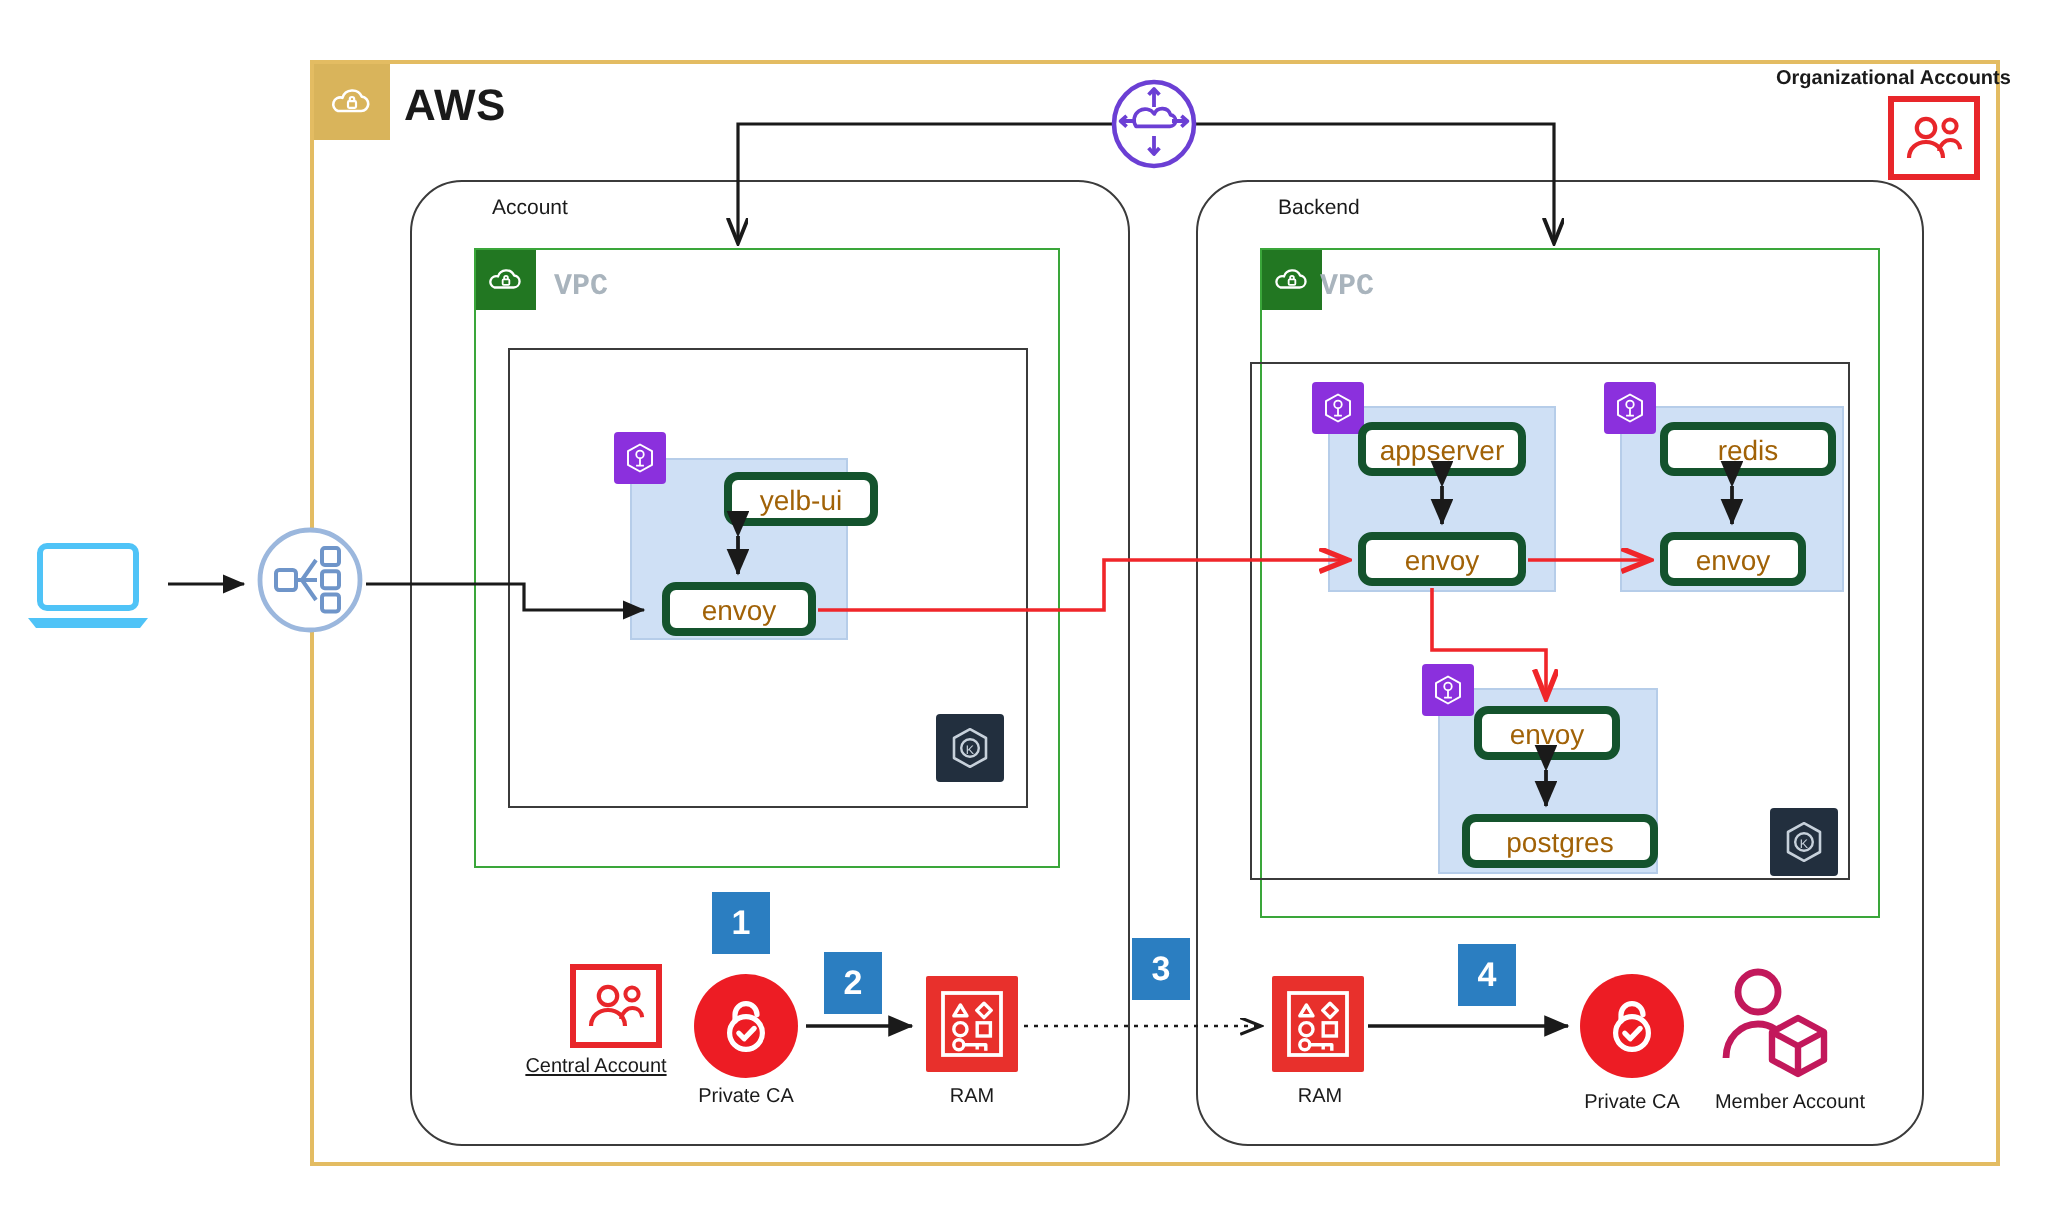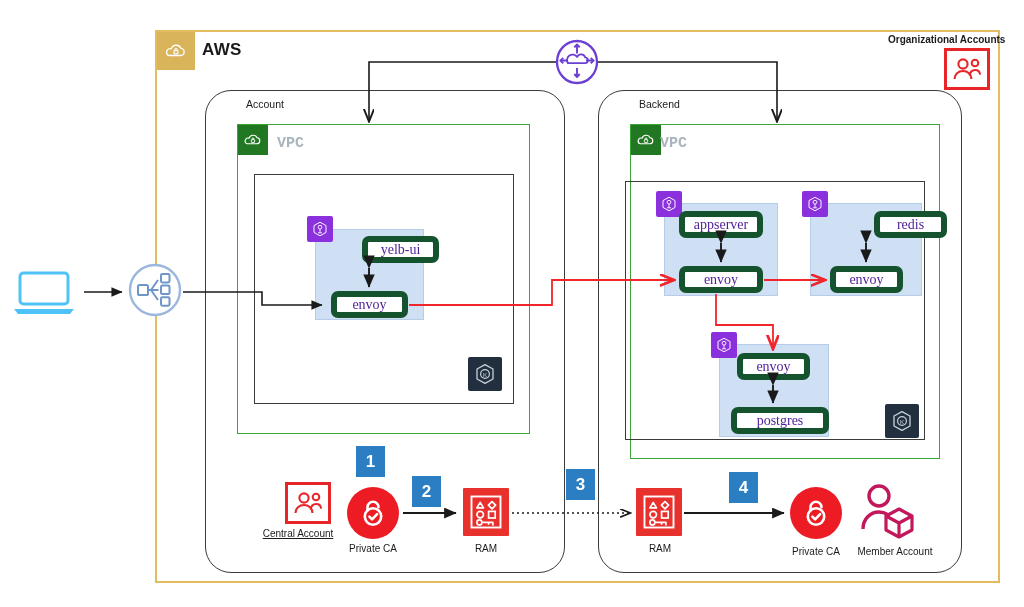--- a/index.html
+++ b/index.html
@@ -2,21 +2,21 @@
 <html><head>
 <meta charset="utf-8">
 <style>
   html,body{margin:0;padding:0;background:#ffffff;}
   body{width:1024px;height:607px;position:relative;overflow:hidden;
        font-family:"Liberation Sans","DejaVu Sans",sans-serif;color:#1a1a1a;}
   .abs{position:absolute;}
   
   #aws-boundary{left:155px;top:30px;width:845px;height:553px;border:2px solid #e3bc62;box-sizing:border-box;}
   #aws-badge{left:157px;top:32px;width:38px;height:38px;background:#d9b45b;display:flex;align-items:center;justify-content:center;}
-  #aws-label{left:202px;top:40px;font-size:17px;font-weight:bold;letter-spacing:.3px;}
+  #aws-label{left:202px;top:40px;font-size:22px;font-weight:bold;letter-spacing:.3px;}
   #org-accounts-label{left:888px;top:34px;font-size:10px;color:#1a1a1a;white-space:nowrap;font-weight:bold;}
   #org-accounts-icon{left:944px;top:48px;width:46px;height:42px;border:3px solid #e8262a;box-sizing:border-box;
         display:flex;align-items:center;justify-content:center;background:#fff;}
   .account-box{border:1.7px solid #3b3b3b;border-radius:26px;box-sizing:border-box;background:transparent;}
   #frontend-account{left:205px;top:90px;width:360px;height:483px;}
   #backend-account{left:598px;top:90px;width:364px;height:483px;}
   .account-title{font-size:10.5px;color:#1a1a1a;}
   #frontend-title{left:246px;top:98px;}
   #backend-title{left:639px;top:98px;}
   .vpc-box{border:1.7px solid #3aa63a;box-sizing:border-box;background:transparent;}
@@ -38,27 +38,27 @@
   .pod{background:#cfe0f5;border:1px solid #b6cde9;box-sizing:border-box;}
   #pod-yelb{left:315px;top:229px;width:109px;height:91px;}
   #pod-appserver{left:664px;top:203px;width:114px;height:93px;}
   #pod-redis{left:810px;top:203px;width:112px;height:93px;}
   #pod-postgres{left:719px;top:344px;width:110px;height:93px;}
   .mesh-badge{width:26px;height:26px;background:#8b30dd;display:flex;align-items:center;justify-content:center;border-radius:2px;}
   #mesh-yelb{left:307px;top:216px;}
   #mesh-appserver{left:656px;top:191px;}
   #mesh-redis{left:802px;top:191px;}
   #mesh-postgres{left:711px;top:332px;}
-  .node{background:#ffffff;border:6px solid #14532d;border-radius:7px;box-sizing:border-box;
-        display:flex;align-items:center;justify-content:center;font-size:14px;color:#4c1d95;white-space:nowrap;font-family:Liberation Serif, serif;}
+  .node{background:#ffffff;border:4px solid #14532d;border-radius:7px;box-sizing:border-box;
+        display:flex;align-items:center;justify-content:center;font-size:14px;color:#a16207;white-space:nowrap;}
   #node-yelb-ui{left:331px;top:236px;width:77px;height:27px;margin-left:31px;}
   #node-yelb-envoy{left:331px;top:291px;width:77px;height:27px;}
   #node-appserver{left:679px;top:211px;width:84px;height:27px;}
   #node-appserver-envoy{left:679px;top:266px;width:84px;height:27px;}
-  #node-redis{left:874px;top:211px;width:73px;height:27px;}
+  #node-redis{left:830px;top:211px;width:88px;height:27px;}
   #node-redis-envoy{left:830px;top:266px;width:73px;height:27px;}
   #node-pg-envoy{left:737px;top:353px;width:73px;height:27px;}
   #node-postgres{left:731px;top:407px;width:98px;height:27px;}
   
   svg.layer{position:absolute;left:0;top:0;width:1024px;height:607px;overflow:visible;pointer-events:none;}
   
   .step-badge{width:29px;height:31px;background:#2b7ec1;color:#fff;font-size:17px;font-weight:bold;
         display:flex;align-items:center;justify-content:center;box-sizing:border-box;}
   #step-1{left:356px;top:446px;}
   #step-2{left:412px;top:476px;}

